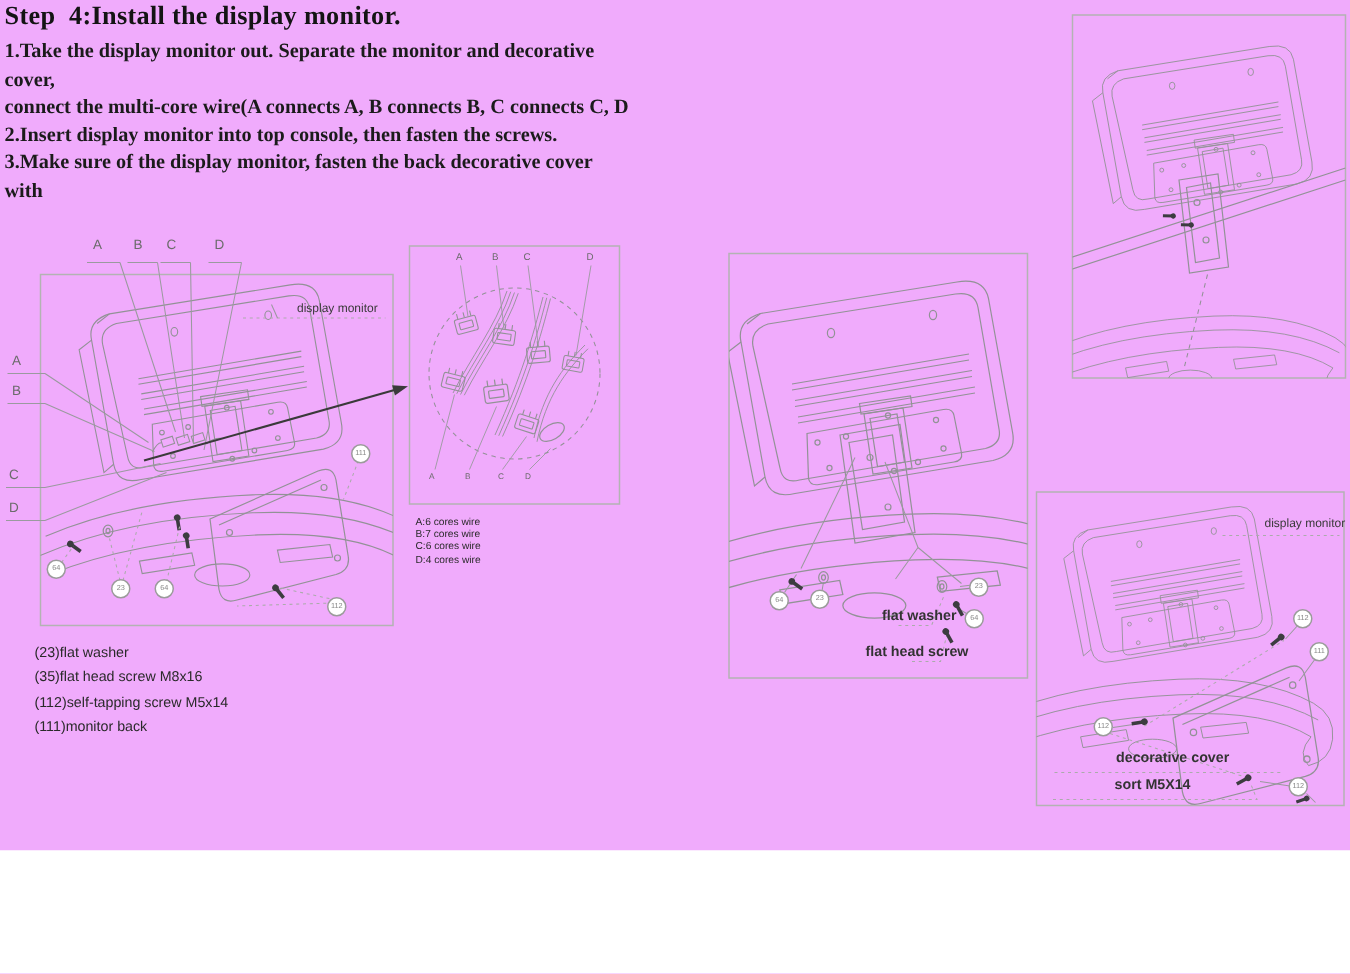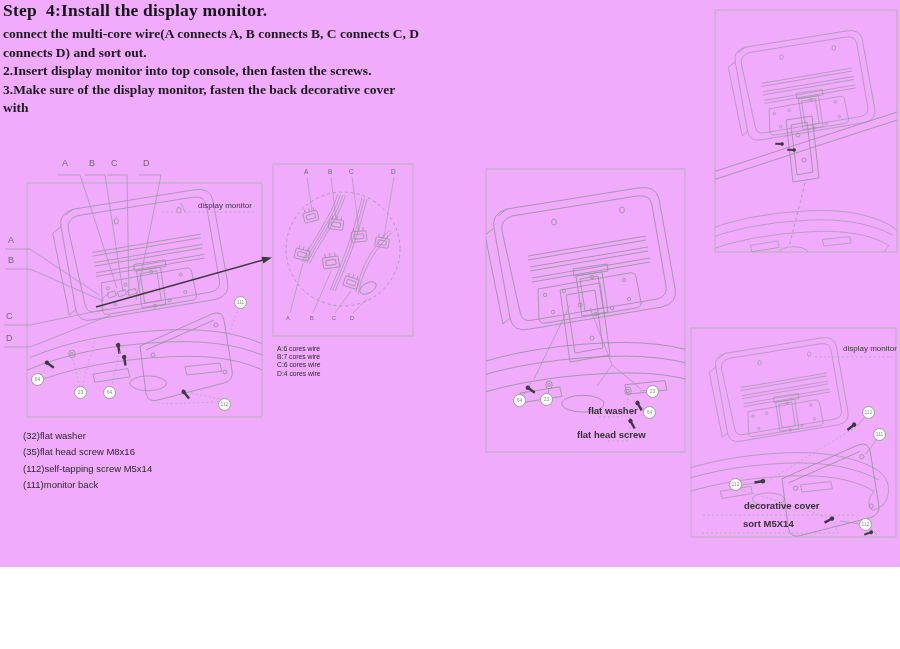--- a/index.html
+++ b/index.html
@@ -217,28 +217,28 @@
     <use href="#screwg" transform="translate(855,424) rotate(120)"></use>
     <use href="#screwg" transform="translate(764,481) rotate(150)"></use>
     <use href="#screwg" transform="translate(833,518) rotate(130)"></use>
     <use href="#screwg" transform="translate(872,532) rotate(140) scale(0.85)"></use>
   </g>
 </svg>
 
 <div class="title">Step  4:Install the display monitor.</div>
 
 <div class="instr">
+  <div>1.Take the display monitor out. Separate the monitor and decorative cover,</div>
   <div>connect the multi-core wire(A connects A, B connects B, C connects C, D</div>
-  <div>connects D) and sort out.</div>
   <div>2.Insert display monitor into top console, then fasten the screws.</div>
   <div>3.Make sure of the display monitor, fasten the back decorative cover with</div>
 </div>
 
 <div class="parts">
-  <div>(32)flat washer</div>
+  <div>(23)flat washer</div>
   <div>(35)flat head screw M8x16</div>
   <div>(112)self-tapping screw M5x14</div>
   <div>(111)monitor back</div>
 </div>
 
 <div class="legend">
   <div>A:6 cores wire</div>
   <div>B:7 cores wire</div>
   <div>C:6 cores wire</div>
   <div>D:4 cores wire</div>

